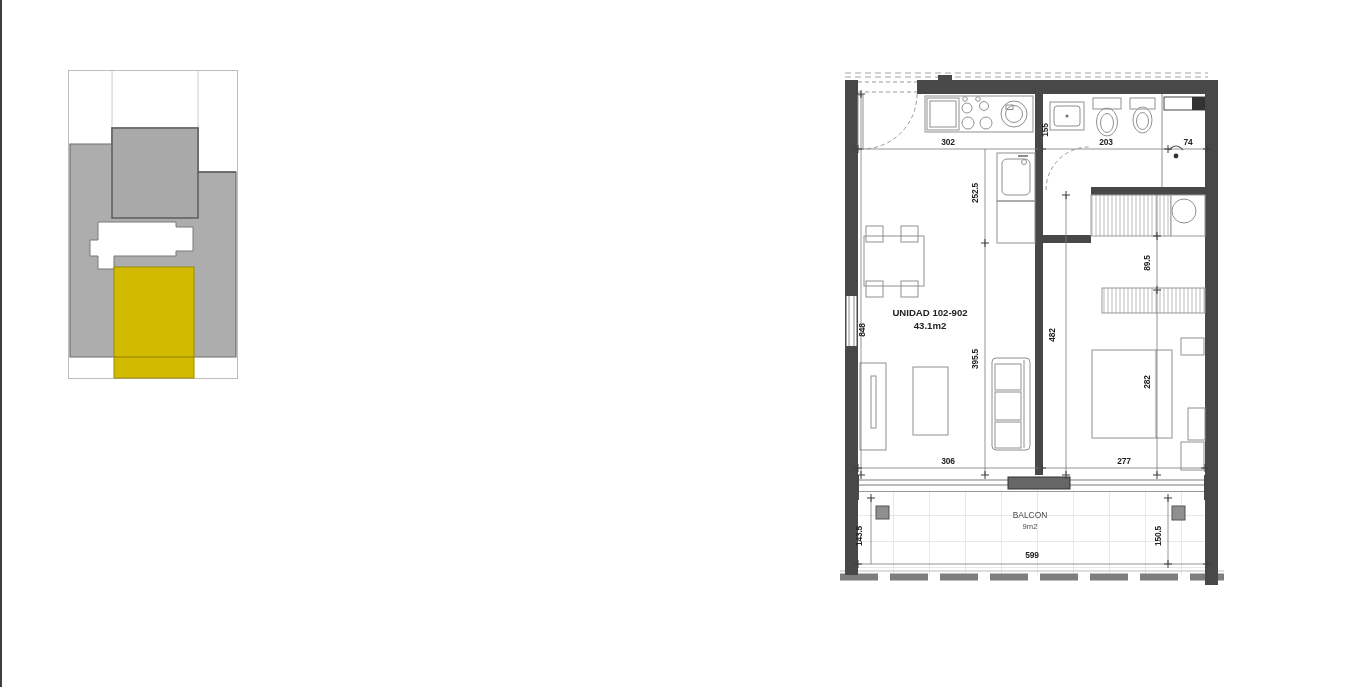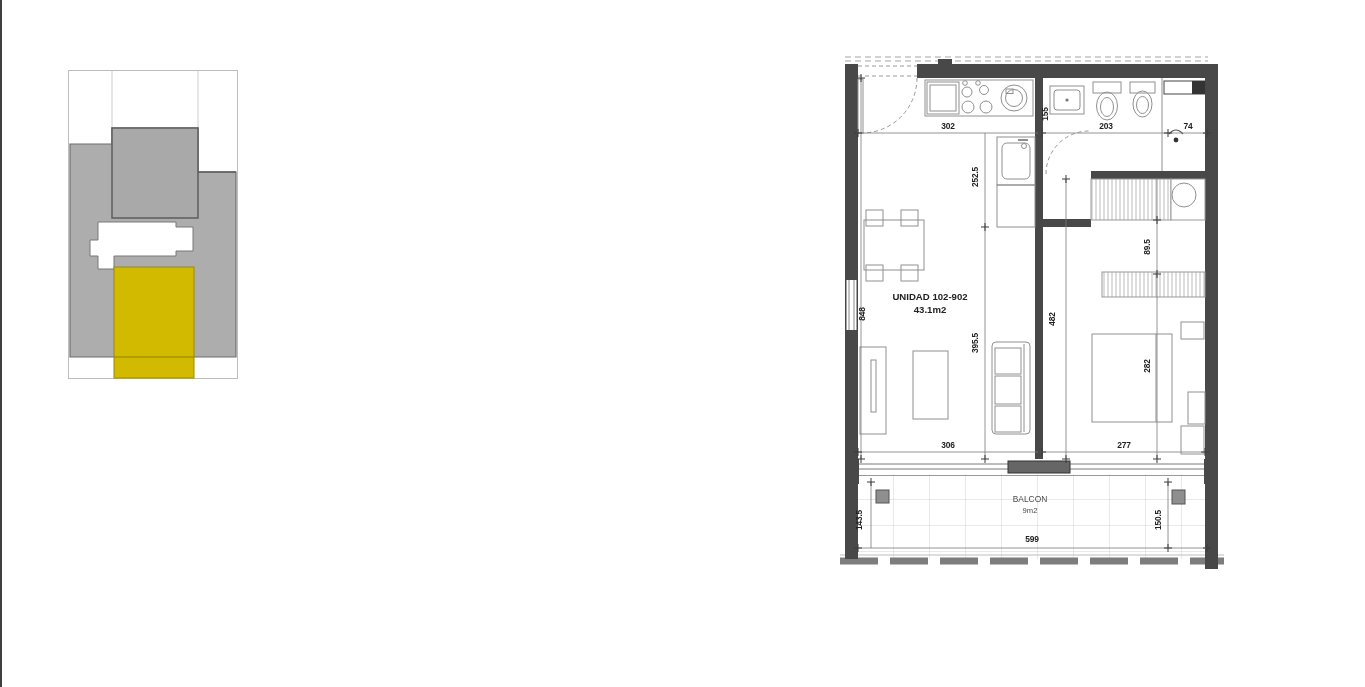--- a/index.html
+++ b/index.html
@@ -1,20 +1,20 @@
 <!DOCTYPE html>
 <html><head>
 <meta charset="utf-8">
 <style>
   html,body{margin:0;padding:0;background:#ffffff;}
   body{width:1365px;height:687px;position:relative;overflow:hidden;
        font-family:"Liberation Sans",sans-serif;}
   .edge-line{position:absolute;left:0;top:0;width:2px;height:687px;background:#3f3f3f;}
   .key-plan{position:absolute;left:68px;top:70px;width:170px;height:310px;}
-  .floor-plan{position:absolute;left:838px;top:52px;width:392px;height:522px;}
+  .floor-plan{position:absolute;left:838px;top:68px;width:392px;height:522px;}
   svg{display:block;}
   text{font-family:"Liberation Sans",sans-serif;fill:#222;}
   .dim{font-size:8.4px;font-weight:bold;letter-spacing:-0.2px;}
   .unit{font-size:9.6px;font-weight:bold;}
   .balc{font-size:8.4px;fill:#4a4a4a;}
   .balc2{font-size:7.6px;fill:#4a4a4a;}
   .thinN{stroke:#909090;stroke-width:1;fill:none;}
   .dimline{stroke:#7a7a7a;stroke-width:0.8;fill:none;}
   .dash{stroke:#9a9a9a;stroke-width:1;fill:none;stroke-dasharray:4 3;}
 </style>

